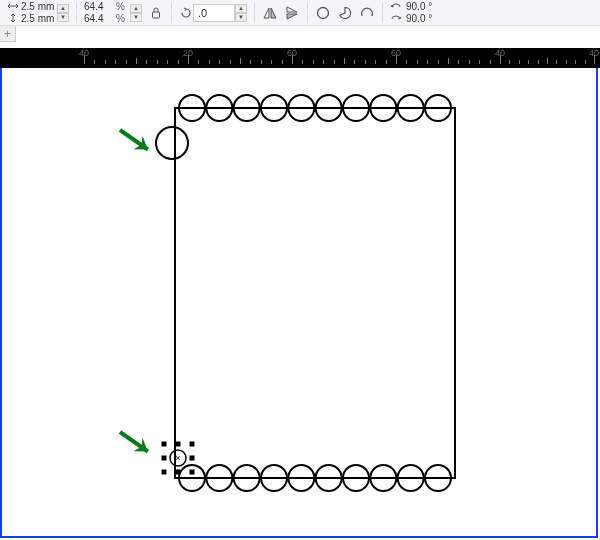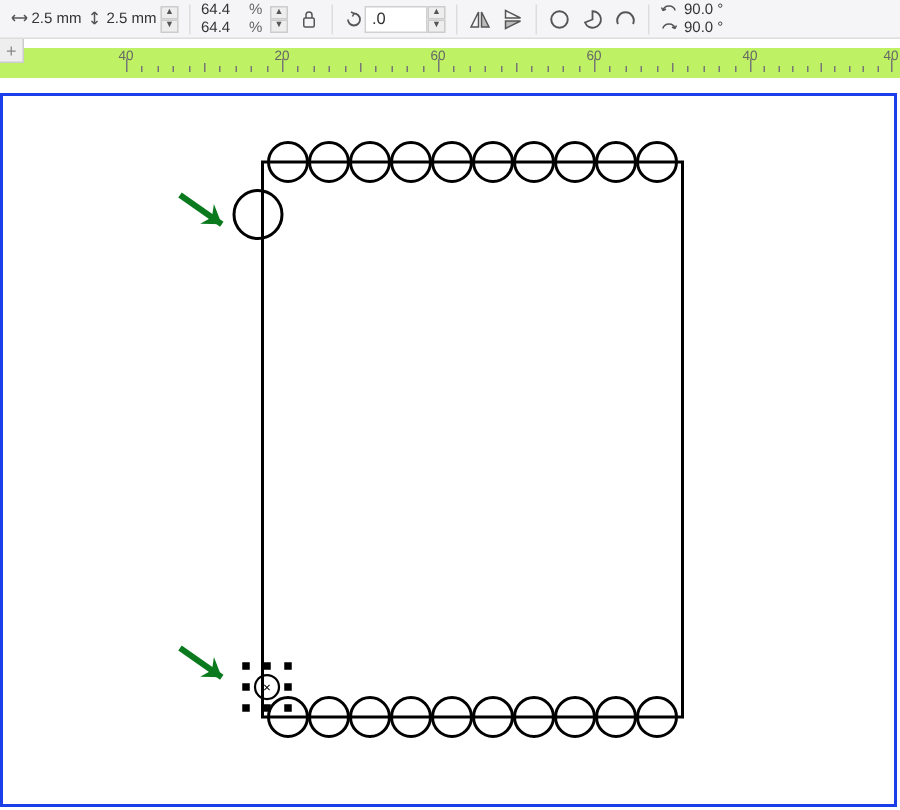--- a/index.html
+++ b/index.html
@@ -37,21 +37,21 @@
     height: 18px;
     display: inline-flex;
     align-items: center;
     padding: 0 4px;
     font-size: 11px;
     color: #333;
     min-width: 40px;
   }
   .size-col {
     display: flex;
-    flex-direction: row;
+    flex-direction: column;
     gap: 0;
     justify-content: flex-end;
   }
   .size-row {
     display: flex;
     align-items: center;
     height: 12px;
     line-height: 12px;
     font-size: 10px;
   }
@@ -142,25 +142,25 @@
     display: flex;
     align-items: center;
     justify-content: center;
     font-size: 12px;
     color: #888;
     z-index: 5;
     cursor: pointer;
   }
   .ruler-h {
     position: absolute;
-    top: 32px;
+    top: 48px;
     left: 0;
     right: 0;
     height: 20px;
-    background: #bef264;
+    background: #000000;
     z-index: 4;
   }
   .ruler-h .tick {
     position: absolute;
     top: 10px;
     width: 1px;
     height: 6px;
     background: #777;
   }
   .ruler-h .tick.major { height: 9px; top: 7px; }

